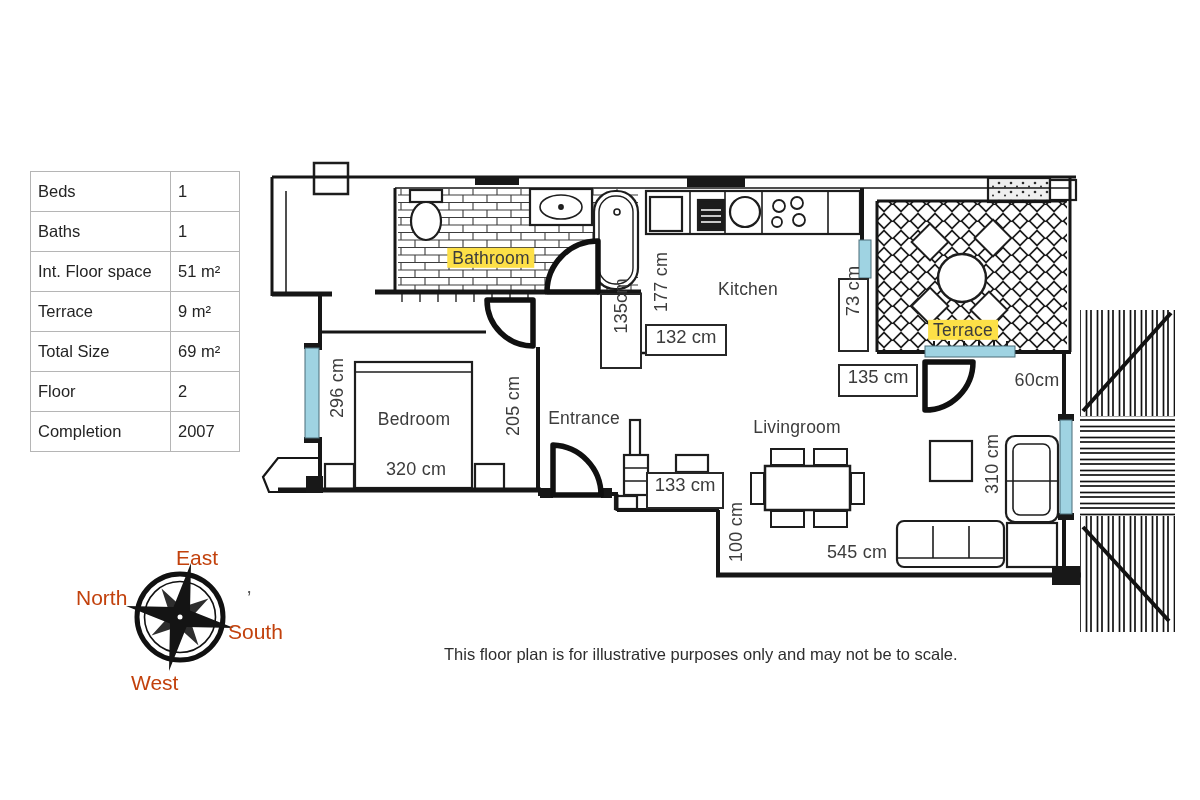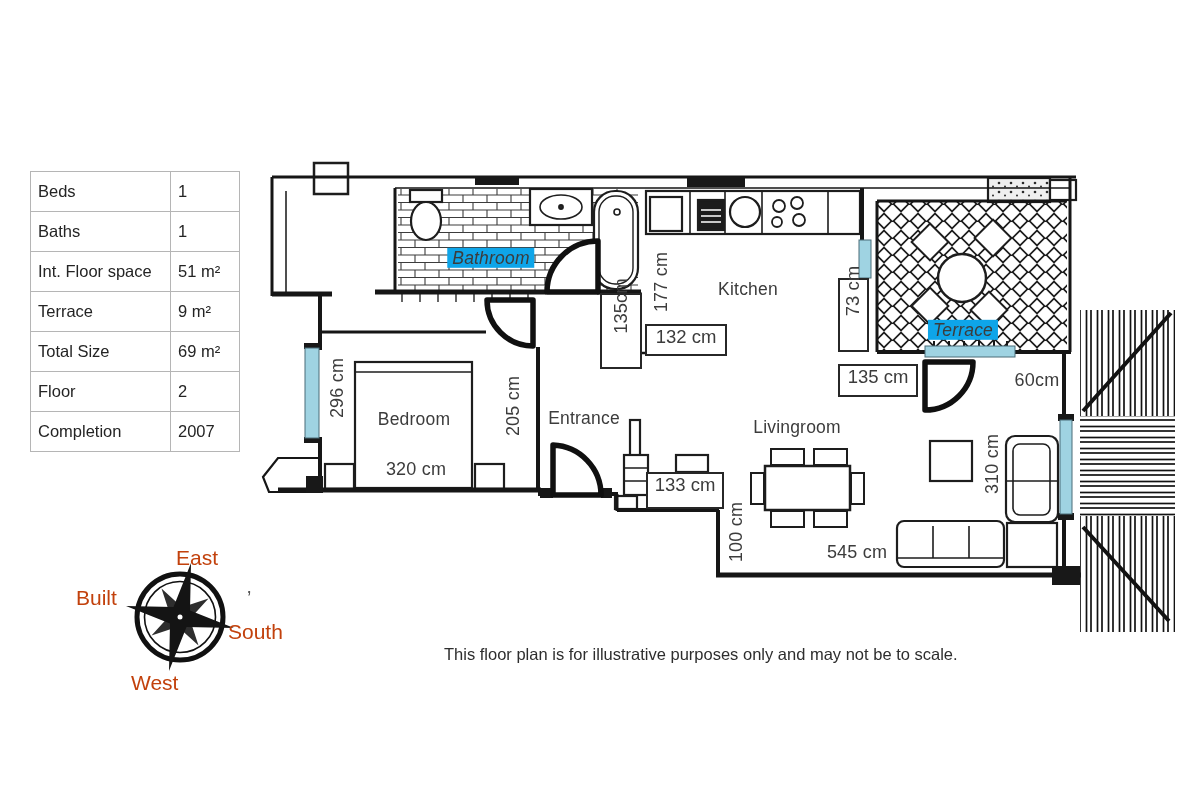--- a/index.html
+++ b/index.html
@@ -12,21 +12,21 @@
             border-left:1.4px solid #b5b5b5; border-top:1.4px solid #b5b5b5; }
   .prow { display:grid; grid-template-columns:140px 69px; height:40px; }
   .pcell { border-right:1.4px solid #b5b5b5; border-bottom:1.4px solid #b5b5b5;
            display:flex; align-items:center; padding-left:7px; font-size:16.5px;
            color:#242424; }
 
   
   .label { position:absolute; color:#3c3c3c; font-size:17px; white-space:nowrap;
            transform:translate(-50%,-50%); letter-spacing:.2px; line-height:1.05; }
   .room  { font-size:17.5px; }
-  .onwhite { background:#0ea5e9; padding:1px 5px;font-style:italic; }
+  .onwhite { background:#fde047; padding:1px 5px; }
   .vert { transform:translate(-50%,-50%) rotate(-90deg); }
   .big { font-size:18px; }
 
   .mbox { position:absolute; border:2.2px solid #272727; background:#fff; color:#3c3c3c;
           display:flex; align-items:flex-start; justify-content:center; font-size:18.5px; }
   .mbox.vbox span { transform:rotate(-90deg); white-space:nowrap; display:block; }
   .mbox span { white-space:nowrap; }
 
   .compass-label { position:absolute; font-size:21px; color:#c2410c; white-space:nowrap; }
   .stray { position:absolute; left:247px; top:588px; font-size:20px; color:#555; }
@@ -261,19 +261,19 @@
       <span>73 cm</span>
     </div>
   <div class="mbox" style="left:838px;top:364px;width:76px;height:29px">
       <span>135 cm</span>
     </div>
   <div class="mbox" style="left:646px;top:472px;width:74px;height:33px">
       <span>133 cm</span>
     </div>
 
   <div class="compass-label" style="left:176px;top:546px">East</div>
-  <div class="compass-label" style="left:76px;top:586px">Built</div>
+  <div class="compass-label" style="left:76px;top:586px">North</div>
   <div class="compass-label" style="left:228px;top:620px">South</div>
   <div class="compass-label" style="left:131px;top:671px">West</div>
   <div class="stray">ʼ</div>
 
   <div class="disclaimer">This floor plan is for illustrative purposes only and may not be to scale.</div>
 </div>
 
 </body></html>

